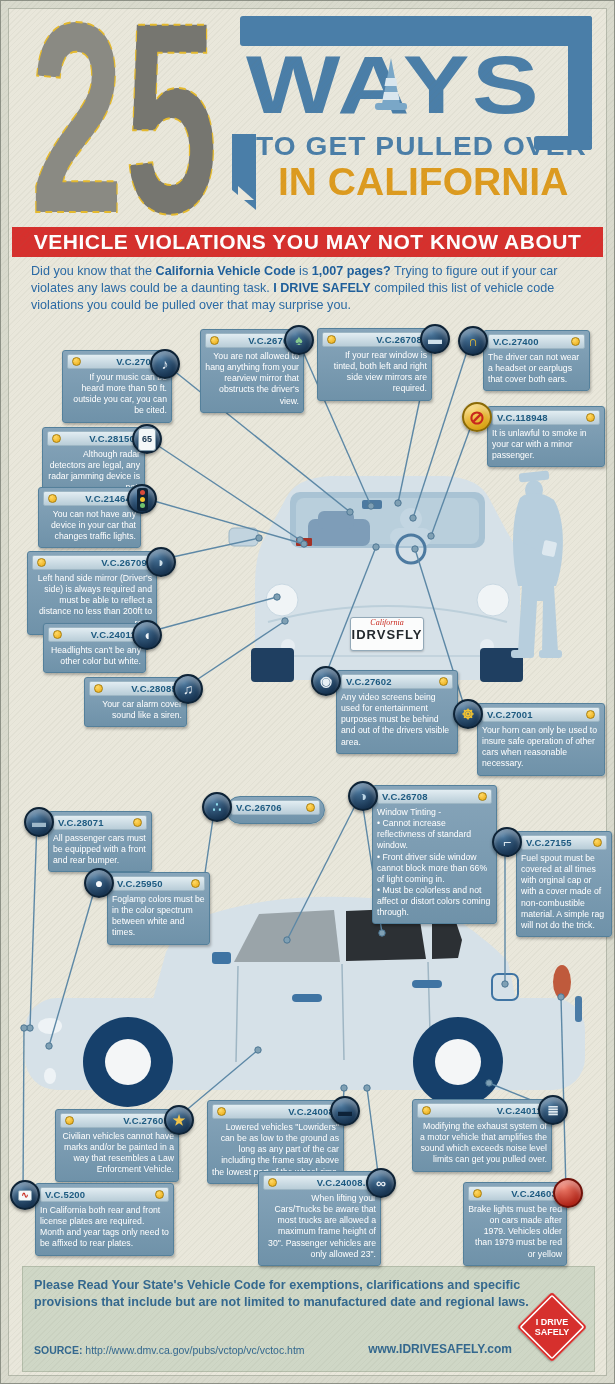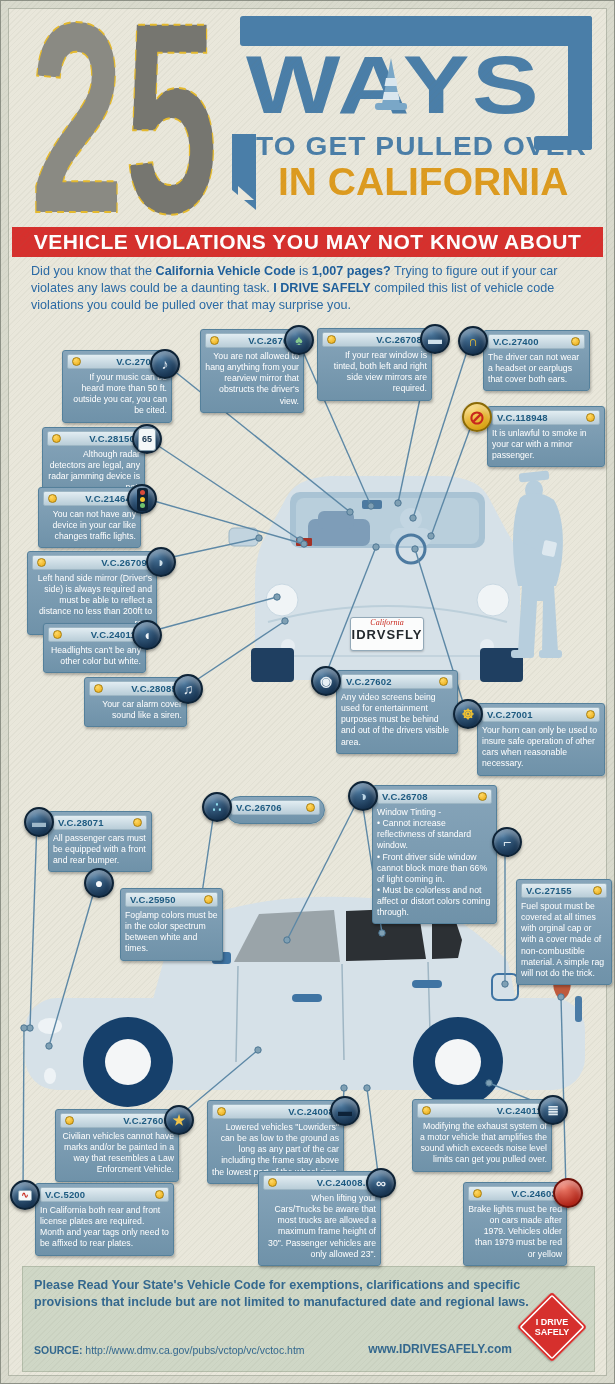--- a/index.html
+++ b/index.html
@@ -272,21 +272,21 @@
         <div class="co-b">Although radar detectors are legal, any radar jamming device is not.</div>
       </div>
       <span class="icon sh-sign65" style="left: 132px; top: 424px;">
         <span class="inner">65</span>
       </span>
       <div class="callout co-right" style="left: 38px; top: 487px; width: 93px;">
         <div class="co-h">
           <span class="dot"></span>
           <span class="code">V.C.21464</span>
         </div>
-        <div class="co-b">You can not have any device in your car like changes traffic lights.</div>
+        <div class="co-b">You can not have any device in your car that changes traffic lights.</div>
       </div>
       <span class="icon sh-trafficlight" style="left: 127px; top: 484px;">
         <span class="tl">
           <i style="background: rgb(216, 75, 58);"></i>
           <i style="background: rgb(242, 194, 48);"></i>
           <i style="background: rgb(111, 192, 111);"></i>
         </span>
       </span>
       <div class="callout co-right" style="left: 27px; top: 551px; width: 120px;">
         <div class="co-h">
@@ -363,31 +363,31 @@
           <span class="dot"></span>
         </div>
         <div class="co-b">Window Tinting -
 • Cannot increase reflectivness of standard window.
 • Front driver side window cannot block more than 66% of light coming in.
 • Must be colorless and not affect or distort colors coming through.</div>
       </div>
       <span class="icon" style="left: 348px; top: 781px;">
         <span style="color: rgb(188, 214, 230);">◑</span>
       </span>
-      <div class="callout co-left" style="left: 120px; top: 872px; width: 93px; margin-top: 16px;">
+      <div class="callout co-left" style="left: 107px; top: 872px; width: 93px;">
         <div class="co-h">
           <span class="code">V.C.25950</span>
           <span class="dot"></span>
         </div>
         <div class="co-b">Foglamp colors must be in the color spectrum between white and times.</div>
       </div>
       <span class="icon" style="left: 84px; top: 868px;">
         <span style="color: rgb(245, 248, 250);">●</span>
       </span>
-      <div class="callout co-left" style="left: 516px; top: 831px; width: 86px; margin-top: 48px;">
+      <div class="callout co-left" style="left: 516px; top: 831px; width: 86px;">
         <div class="co-h">
           <span class="code">V.C.27155</span>
           <span class="dot"></span>
         </div>
         <div class="co-b">Fuel spout must be covered at all times with orginal cap or with a cover made of non-combustible material. A simple rag will not do the trick.</div>
       </div>
       <span class="icon" style="left: 492px; top: 827px;">
         <span style="color: rgb(223, 233, 240);">⌐</span>
       </span>
       <div class="callout co-right" style="left: 55px; top: 1109px; width: 114px;">

